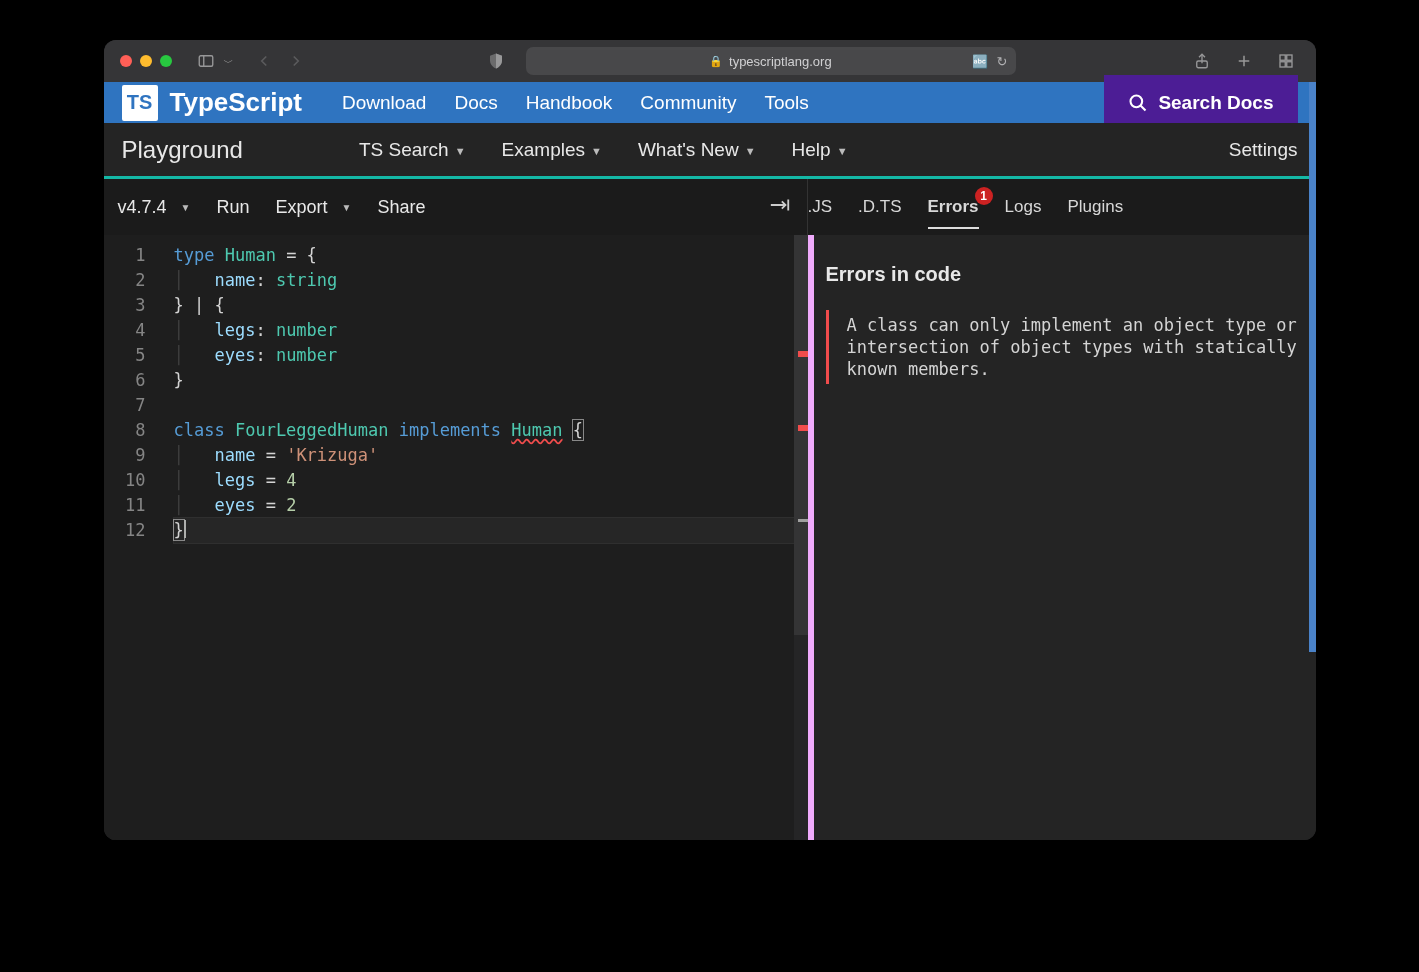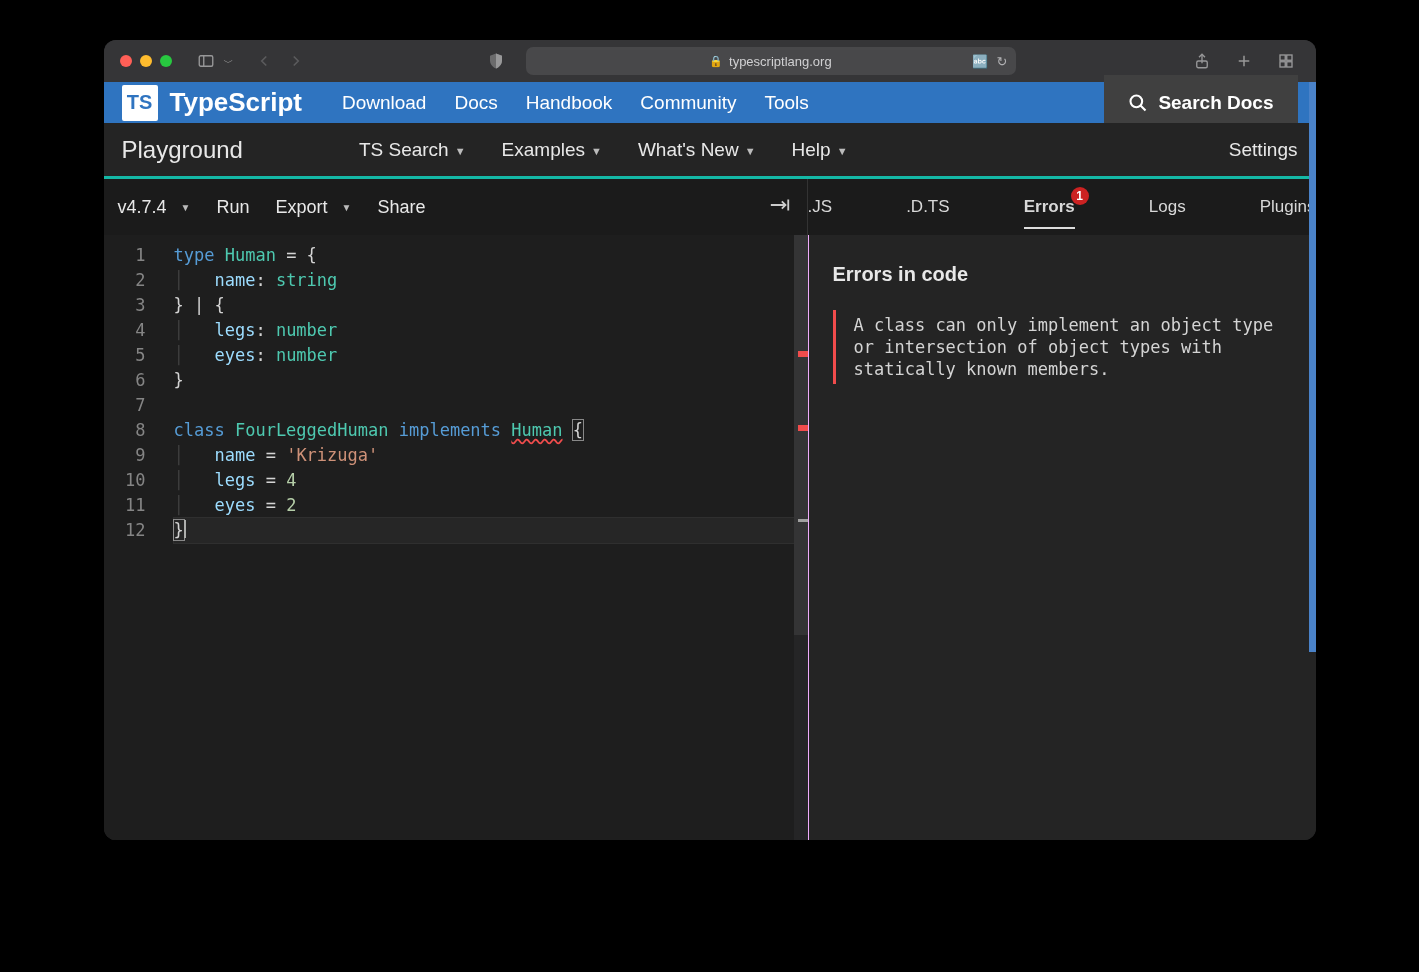--- a/index.html
+++ b/index.html
@@ -67,21 +67,21 @@
   display: flex;
   align-items: center;
   padding: 0 18px;
   color: #fff;
 }
 .logo { display: flex; align-items: center; gap: 12px; margin-right: 40px; }
 .logo-badge { width: 36px; height: 36px; background: #fff; color: #2f74c0; font-weight: 700; display: flex; align-items: center; justify-content: center; font-size: 20px; border-radius: 2px; }
 .logo-text { font-size: 26px; font-weight: 600; }
 .topnav-links { display: flex; gap: 28px; }
 .topnav-links a { color: #fff; font-size: 19px; font-weight: 500; cursor: pointer; }
-.search { margin-left: auto; display: flex; align-items: center; gap: 10px; background: #404040; padding: 10px 24px; height: 56px; cursor: pointer; }
+.search { margin-left: auto; display: flex; align-items: center; gap: 10px; background: #4c1d95; padding: 10px 24px; height: 56px; cursor: pointer; }
 .search svg { width: 20px; height: 20px; }
 .search span { font-size: 19px; font-weight: 600; }
 
 .pgbar {
   height: 56px;
   background: #242424;
   display: flex;
   align-items: center;
   padding: 0 18px;
   color: #e8e8e8;
@@ -109,21 +109,21 @@
   border-right: 1px solid #333;
   position: relative;
 }
 .tool-left .dd { font-size: 18px; font-weight: 400; cursor: pointer; display: flex; align-items: center; gap: 14px; }
 .tool-left .dd .caret { font-size: 10px; color: #bbb; }
 .tool-left .tab-icon { position: absolute; right: 16px; color: #ccc; cursor: pointer; }
 .tool-right {
   flex: 1;
   display: flex;
   align-items: center;
-  justify-content: space-between;
+  justify-content: flex-start;
   gap: 26px;
 }
 .tool-right .tab { font-size: 17px; color: #d8d8d8; cursor: pointer; position: relative; padding: 4px 0; }
 .tool-right .tab.active { font-weight: 700; }
 .tool-right .tab.active::after { content: ""; position: absolute; left: 0; right: 0; bottom: -8px; height: 2px; background: #ddd; }
 .badge { position: absolute; top: -6px; right: -14px; background: #cc2222; color: #fff; width: 18px; height: 18px; border-radius: 50%; font-size: 12px; display: flex; align-items: center; justify-content: center; font-weight: 700; }
 
 .main {
   flex: 1;
   display: flex;
@@ -164,22 +164,22 @@
 .squiggly { text-decoration: underline wavy #f14c4c; text-decoration-skip-ink: none; text-underline-offset: 2px; }
 .brace-match { outline: 1px solid #888; }
 .indent-guide { color: #404040; }
 .minimap { position: absolute; right: 0; top: 0; bottom: 0; width: 14px; background: #252526; }
 .minimap .mm-err { position: absolute; right: 0; width: 10px; height: 6px; background: #f14c4c; }
 .minimap .mm-cursor { position: absolute; right: 0; width: 10px; height: 3px; background: #a0a0a0; }
 .minimap .mm-shade { position: absolute; right: 0; left: 0; background: rgba(120,120,120,0.18); }
 .panel {
   flex: 1;
   background: #242424;
-  border-left: 1px solid #f0abfc;
-  padding: 28px 24px;
+  border-left: 6px solid #f0abfc;
+  padding: 28px 12px;
   color: #e8e8e8;
 }
 .panel h3 { font-size: 20px; font-weight: 700; margin-bottom: 24px; }
 .errbox {
   border-left: 3px solid #f14c4c;
   padding: 4px 0 4px 18px;
   font-family: Menlo, Consolas, monospace;
   font-size: 17px;
   line-height: 22px;
   color: #d4d4d4;

